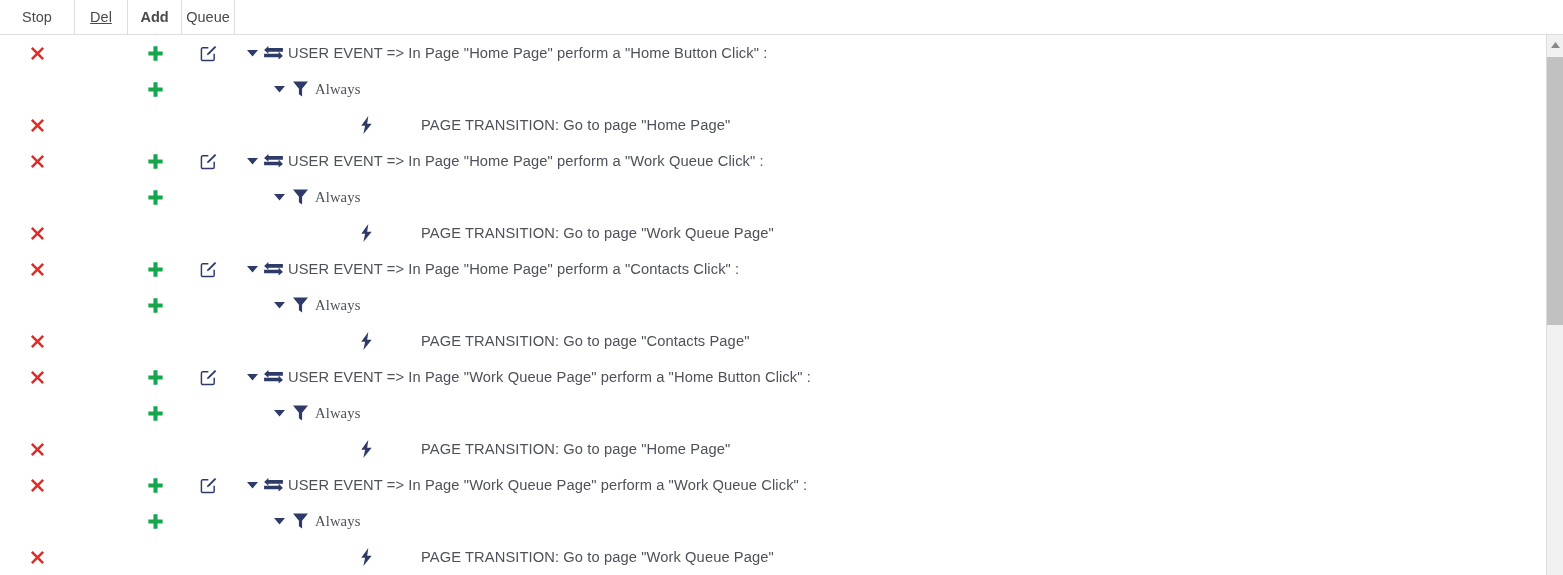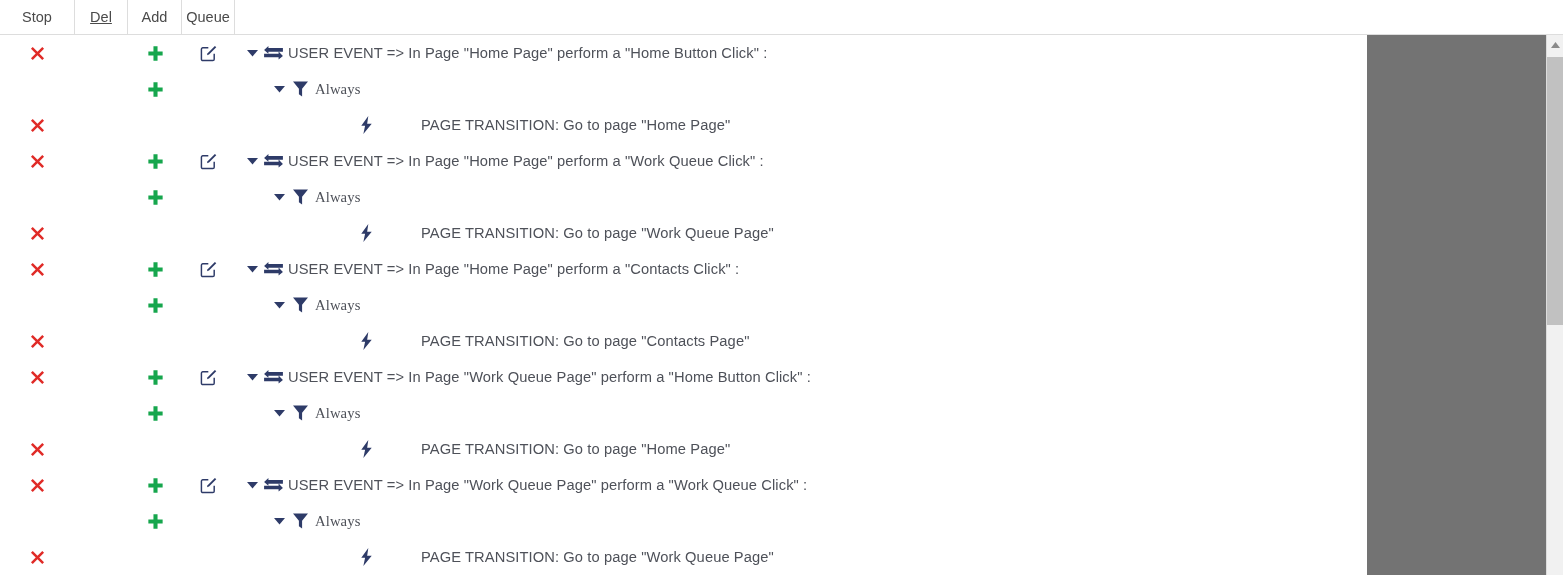--- a/index.html
+++ b/index.html
@@ -6,21 +6,21 @@
   html, body {
     margin: 0;
     padding: 0;
     background: #ffffff;
     font-family: "Liberation Sans", sans-serif;
   }
   #app {
     position: relative;
     width: 1563px;
     height: 575px;
-    background: #737373;
+    background: #fdba74;
     overflow: hidden;
   }
 
   
   .header-bar {
     position: relative;
     height: 35px;
     width: 100%;
     background: #ffffff;
     border-bottom: 1px solid #dddddd;
@@ -32,28 +32,28 @@
     align-items: center;
     justify-content: center;
     font-size: 14.5px;
     color: #4a4a4a;
     border-right: 1px solid #dddddd;
     height: 100%;
     user-select: none;
   }
   .hdr-stop { width: 75px; }
   .hdr-del  { width: 53px; text-decoration: underline; }
-  .hdr-add  { width: 54px; }
+  .hdr-add  { width: 54px; font-weight: bold; }
   .hdr-edit { width: 53px; }
   .hdr-rest { flex: 1 1 auto; border-right: none; }
 
   
   .tree-body {
     position: relative;
-    width: 1367px;
+    width: 1563px;
     height: 540px;
     background: #ffffff;
     overflow: hidden;
   }
   .tree-row {
     position: relative;
     height: 36px;
     display: flex;
     align-items: center;
     width: 100%;

